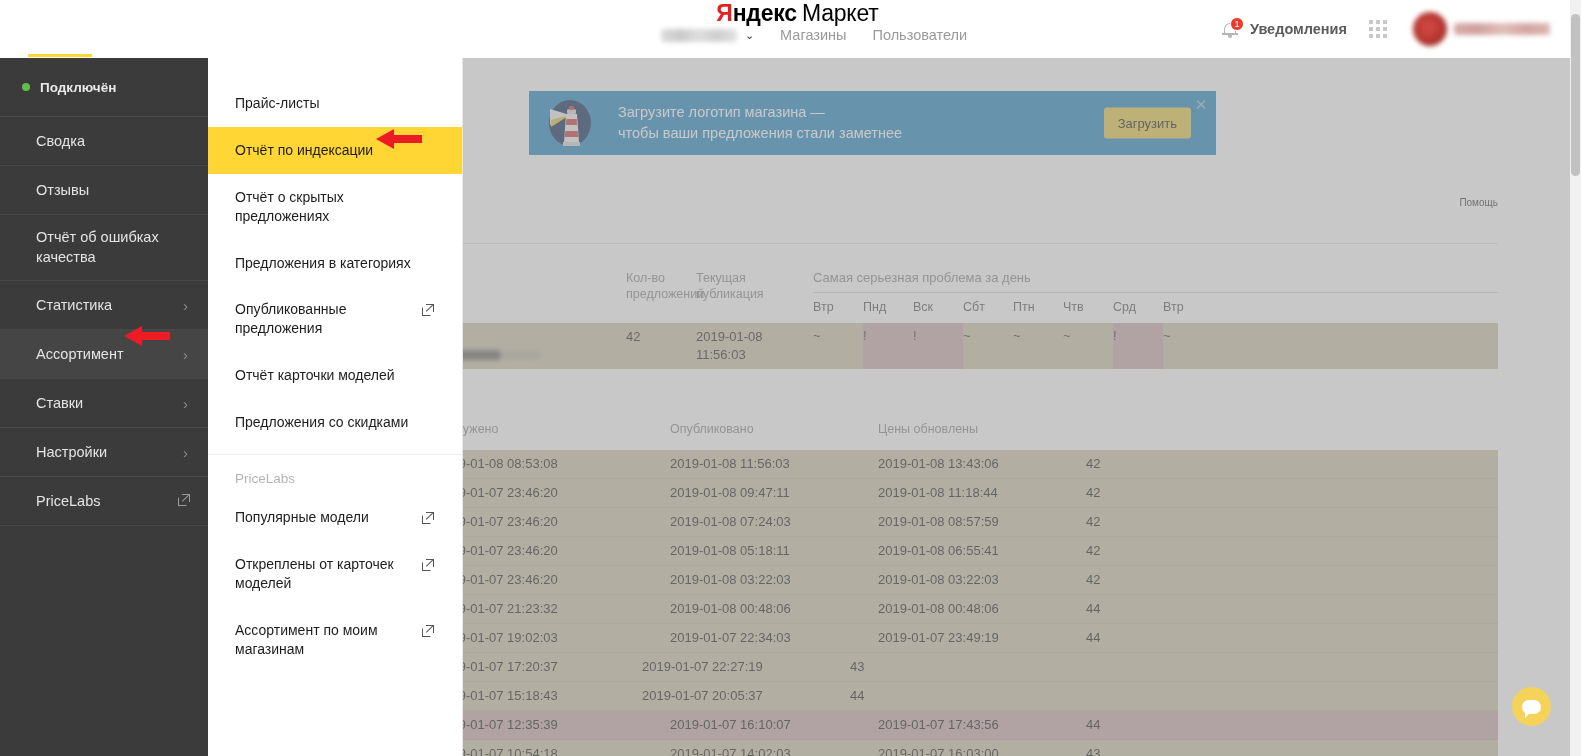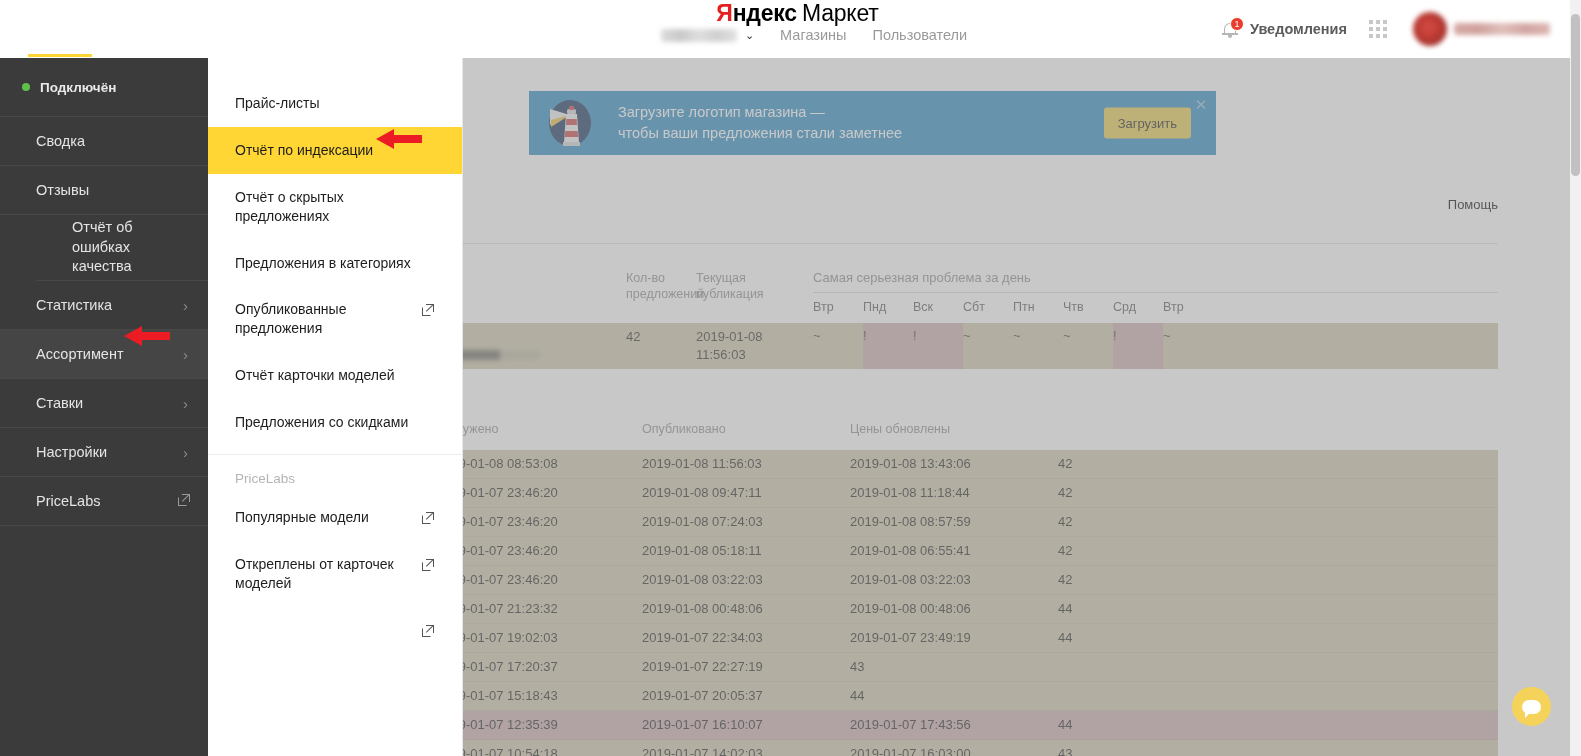--- a/index.html
+++ b/index.html
@@ -88,21 +88,21 @@
     height: 59px; display: flex; align-items: center; padding-left: 22px;
     border-bottom: 1px solid #484848;
     color: #e9e9e9; font-size: 13.5px; font-weight: bold;
   }
   .dot { width: 8px; height: 8px; border-radius: 50%; background: #5fc04a; margin-right: 10px; }
   .side-item {
     position: relative; min-height: 49px; display: flex; align-items: center;
     padding: 0 36px; color: #e4e4e4; font-size: 14.5px;
     border-bottom: 1px solid #484848;
   }
-  .side-item.tall { min-height: 66px; line-height: 1.35; margin-left: 36px; }
+  .side-item.tall { min-height: 66px; line-height: 1.35; }
   .side-item.active { background: #454545; }
   .side-item .caret {
     position: absolute; right: 20px; top: 50%; transform: translateY(-50%);
     color: #8b8b8b; font-size: 15px;
   }
   .side-item .extlink { position: absolute; right: 18px; top: 50%; transform: translateY(-50%); }
   .side-rest { height: 100%; }
 
   
   .ext {
@@ -146,21 +146,21 @@
   .banner-close {
     position: absolute; right: 8px; top: 7px; width: 14px; height: 14px;
     color: #8fc3e0; font-size: 15px; line-height: 14px; text-align:center; cursor: pointer;
   }
 
   .page-title {
     position: absolute; left: 24px; top: 132px;
     font-size: 22px; color: #1b1b1b; white-space: nowrap;
   }
   .help-link {
-    position: absolute; right: 72px; top: 139px; color: #000000; font-size: 13px;
+    position: absolute; right: 72px; top: 139px; color: #404040; font-size: 10px;
   }
   .hr1 { position: absolute; left: 24px; top: 185px; right: 72px; height: 1px; background: #e2e2e2; }
 
   
   .sum-table { position: absolute; left: 24px; top: 212px; right: 72px; }
   .sum-head { display: flex; font-size: 12.5px; color: #8c8c8c; line-height: 1.3; }
   .sum-c1 { width: 394px; padding: 0 8px 0 0; align-self: flex-end; }
   .sum-c2 { width: 70px; }
   .sum-c3 { width: 117px; }
   .sum-days { flex: 1; }
@@ -181,21 +181,21 @@
   .page-sub {
     position: absolute; left: 24px; top: 322px; font-size: 19px; color: #1b1b1b; white-space: nowrap;
   }
   .chron { position: absolute; left: 24px; top: 358px; right: 72px; }
   .chron-head { display: flex; font-size: 12.5px; color: #8d8d8d; padding-bottom: 7px; }
   .chron-row { display: flex; font-size: 13px; color: #232323; background: #cfc8ab; border-bottom: 1px solid #bfb89d; }
   .chron-row.flag { background: #cdadb0; border-bottom-color: #c0a1a4; }
   .chron-row .c, .chron-head .c { padding: 6px 0 7px 0; }
   .c1 { width: 205px; }
   .c2 { width: 205px; }
-  .c3 { width: 208px; }
+  .c3 { width: 208px; margin-left: 28px; }
   .c4 { width: 208px; }
   .c5 { flex: 1; }
 
   
   .dim {
     position: absolute; left: 463px; top: 58px; width: 1107px; height: 698px;
     background: rgba(154,154,154,0.55); z-index: 50; pointer-events: none;
   }
 
   
@@ -497,21 +497,21 @@
         <div class="dd-item"><span>Предложения в категориях</span></div>
         <div class="dd-item"><span>Опубликованные предложения</span><span class="extlink"><span class="ext"><span class="bx"></span><span class="ar"></span></span></span></div>
         <div class="dd-item"><span>Отчёт карточки моделей</span></div>
         <div class="dd-item"><span>Предложения со скидками</span></div>
       </div>
     <div class="dd-sep"></div>
     <div class="dd-group">PriceLabs</div>
     <div id="dd-group-items">
         <div class="dd-item"><span>Популярные модели</span><span class="extlink"><span class="ext"><span class="bx"></span><span class="ar"></span></span></span></div>
         <div class="dd-item"><span>Откреплены от карточек моделей</span><span class="extlink"><span class="ext"><span class="bx"></span><span class="ar"></span></span></span></div>
-        <div class="dd-item"><span class="extlink"><span class="ext"><span class="bx"></span><span class="ar"></span></span></span></div>
+        <div class="dd-item"><span>Ассортимент по моим магазинам</span><span class="extlink"><span class="ext"><span class="bx"></span><span class="ar"></span></span></span></div>
       </div>
   </div>
 
   <div class="redarrow" style="left:376px; top:126px; z-index:65;">
     <svg viewBox="0 0 46 26">
         <polygon points="0,13 18,3 18,9 46,9 46,17 18,17 18,23" fill="#ec1c24"></polygon>
       </svg>
   </div>
 
   <div class="chat">

